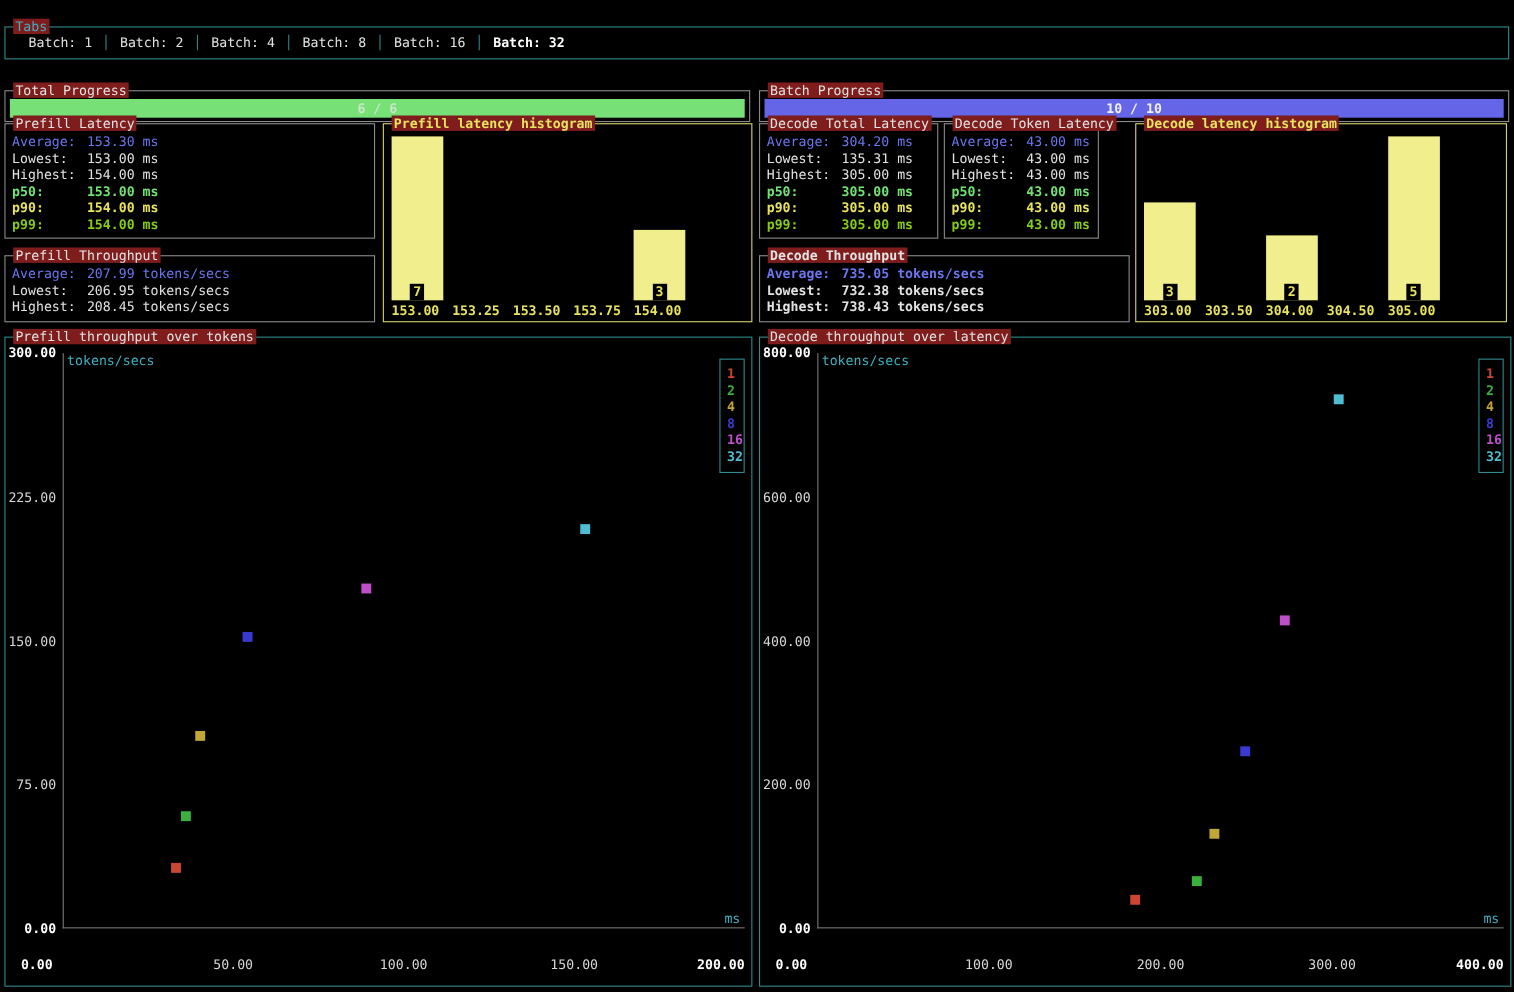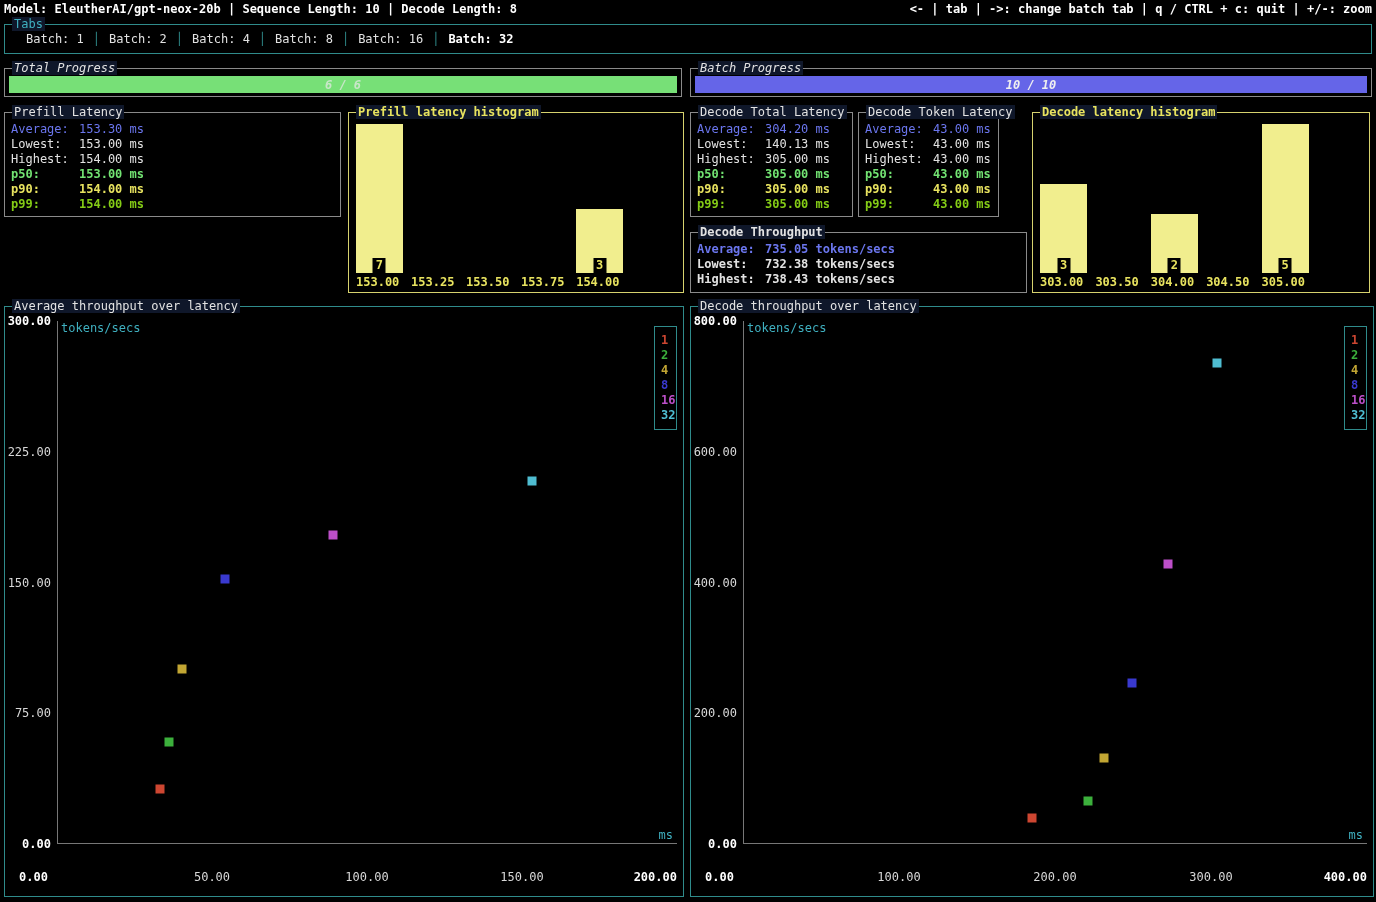--- a/index.html
+++ b/index.html
@@ -2,34 +2,34 @@
 <html><head>
 <meta charset="utf-8">
 <style>
   html,body{margin:0;padding:0;background:#000;}
   #screen{position:relative;width:1376px;height:902px;background:#000;overflow:hidden;
     font-family:"DejaVu Sans Mono",monospace;font-size:12px;color:#e2e2e2;}
   #screen *{box-sizing:border-box;}
   #topbar{position:absolute;top:0;left:0;right:0;height:18px;display:flex;justify-content:space-between;
     padding:2px 4px 0 4px;font-weight:bold;color:#fff;white-space:pre;}
   .panel{position:absolute;border:1px solid #8a8a8a;background:#000;}
-  .panel>.ptitle{position:absolute;top:-8px;left:7px;background:#0f172a;padding:0 2px;line-height:14px;white-space:pre;}
+  .panel>.ptitle{position:absolute;top:-8px;left:7px;background:#7f1d1d;padding:0 2px;line-height:14px;white-space:pre;}
   .b-teal{border-color:#2f8b8b;}
   .b-gray{border-color:#8a8a8a;}
   .b-yellow{border-color:#d6d26e;}
   .t-teal{color:#3fb0c0;}
   .t-yellow{color:#e8e35f;font-weight:bold;}
   
   #tabs{top:24px;left:4px;width:1368px;height:30px;}
   #tabs-row{display:flex;align-items:center;height:100%;padding-left:12px;white-space:pre;}
   .tab{padding:0 9px;}
   .tab.active{color:#fff;font-weight:bold;}
   .tab-sep{color:#2f8b8b;}
   
-  .progress-panel{top:68px;height:29px;font-style:italic;}
+  .progress-panel{top:82px;height:29px;}
   .pbar{position:absolute;left:4px;right:4px;top:7px;height:17px;display:flex;align-items:center;
     justify-content:center;font-weight:bold;}
   
   .stat-body{padding:9px 0 0 6px;}
   .srow{height:15px;line-height:15px;white-space:pre;}
   .slabel{display:inline-block;width:68px;}
   .tone-avg{color:#6b76ee;}
   .tone-plain{color:#e2e2e2;}
   .tone-p50{color:#72e372;font-weight:bold;}
   .tone-p90{color:#e8e35f;font-weight:bold;}
@@ -70,24 +70,20 @@
   #hist-prefill{top:112px;left:348px;width:336px;height:181px;}
   #hist-decode{top:112px;left:1032px;width:338px;height:181px;}
   #scatter-left{top:306px;left:4px;width:680px;height:591px;}
   #scatter-right{top:306px;left:690px;width:684px;height:591px;}
 </style>
 </head>
 <body>
 
 <div id="screen">
 
-  <div id="topbar">
-    <span>Model: EleutherAI/gpt-neox-20b | Sequence Length: 10 | Decode Length: 8</span>
-    <span>&lt;- | tab | -&gt;: change batch tab | q / CTRL + c: quit | +/-: zoom</span>
-  </div>
 
   <div id="tabs" class="panel b-teal">
     <span class="ptitle t-teal">Tabs</span>
     <div id="tabs-row"><span class="tab">Batch: 1</span><span class="tab-sep">│</span><span class="tab">Batch: 2</span><span class="tab-sep">│</span><span class="tab">Batch: 4</span><span class="tab-sep">│</span><span class="tab">Batch: 8</span><span class="tab-sep">│</span><span class="tab">Batch: 16</span><span class="tab-sep">│</span><span class="tab active">Batch: 32</span></div>
   </div>
 
   <div id="prog-total" class="panel b-gray progress-panel">
     <span class="ptitle">Total Progress</span>
     <div class="pbar" style="background: rgb(119, 224, 119); color: rgb(200, 230, 200);">
       <span>6 / 6</span>
@@ -106,20 +102,28 @@
     <div class="stat-body">
         <div class="srow tone-avg"><span class="slabel">Average:</span><span>153.30 ms</span></div>
         <div class="srow tone-plain"><span class="slabel">Lowest:</span><span>153.00 ms</span></div>
         <div class="srow tone-plain"><span class="slabel">Highest:</span><span>154.00 ms</span></div>
         <div class="srow tone-p50"><span class="slabel">p50:</span><span>153.00 ms</span></div>
         <div class="srow tone-p90"><span class="slabel">p90:</span><span>154.00 ms</span></div>
         <div class="srow tone-p99"><span class="slabel">p99:</span><span>154.00 ms</span></div>
       </div>
   </div>
 
+  <div id="p-prefill-thr" class="panel b-gray">
+    <span class="ptitle">Prefill Throughput</span>
+    <div class="stat-body">
+        <div class="srow tone-avg"><span class="slabel">Average:</span><span>207.99 tokens/secs</span></div>
+        <div class="srow tone-plain"><span class="slabel">Lowest:</span><span>206.95 tokens/secs</span></div>
+        <div class="srow tone-plain"><span class="slabel">Highest:</span><span>208.45 tokens/secs</span></div>
+      </div>
+  </div>
 
   <div id="hist-prefill" class="panel b-yellow">
     <span class="ptitle t-yellow">Prefill latency histogram</span>
     <div class="hist-body">
         <div class="hist-plot">
           <div class="hist-bar" style="left: 0%; height: 98.5%; background: rgb(241, 238, 142);">
             <span class="hist-count">7</span>
           </div>
           <div class="hist-bar" style="left: 68.8%; height: 42.2143%; background: rgb(241, 238, 142);">
             <span class="hist-count">3</span>
@@ -132,21 +136,21 @@
           <span class="hist-xlab" style="left: 51.6%;">153.75</span>
           <span class="hist-xlab" style="left: 68.8%;">154.00</span>
         </div>
       </div>
   </div>
 
   <div id="p-decode-total" class="panel b-gray">
     <span class="ptitle">Decode Total Latency</span>
     <div class="stat-body">
         <div class="srow tone-avg"><span class="slabel">Average:</span><span>304.20 ms</span></div>
-        <div class="srow tone-plain"><span class="slabel">Lowest:</span><span>140.13 ms</span></div>
+        <div class="srow tone-plain"><span class="slabel">Lowest:</span><span>135.31 ms</span></div>
         <div class="srow tone-plain"><span class="slabel">Highest:</span><span>305.00 ms</span></div>
         <div class="srow tone-p50"><span class="slabel">p50:</span><span>305.00 ms</span></div>
         <div class="srow tone-p90"><span class="slabel">p90:</span><span>305.00 ms</span></div>
         <div class="srow tone-p99"><span class="slabel">p99:</span><span>305.00 ms</span></div>
       </div>
   </div>
 
   <div id="p-decode-token" class="panel b-gray">
     <span class="ptitle">Decode Token Latency</span>
     <div class="stat-body">
@@ -186,21 +190,21 @@
           <span class="hist-xlab" style="left: 0%;">303.00</span>
           <span class="hist-xlab" style="left: 17.2%;">303.50</span>
           <span class="hist-xlab" style="left: 34.4%;">304.00</span>
           <span class="hist-xlab" style="left: 51.6%;">304.50</span>
           <span class="hist-xlab" style="left: 68.8%;">305.00</span>
         </div>
       </div>
   </div>
 
   <div id="scatter-left" class="panel b-teal">
-    <span class="ptitle">Average throughput over latency</span>
+    <span class="ptitle">Prefill throughput over tokens</span>
     <div class="scatter-body">
         <div class="scatter-body">
           <div class="yticks">
             <span class="ylab first" style="top: 0%;">300.00</span>
             <span class="ylab" style="top: 25%;">225.00</span>
             <span class="ylab" style="top: 50%;">150.00</span>
             <span class="ylab" style="top: 75%;">75.00</span>
             <span class="ylab last" style="top: 100%;">0.00</span>
           </div>
           <div class="splot">

